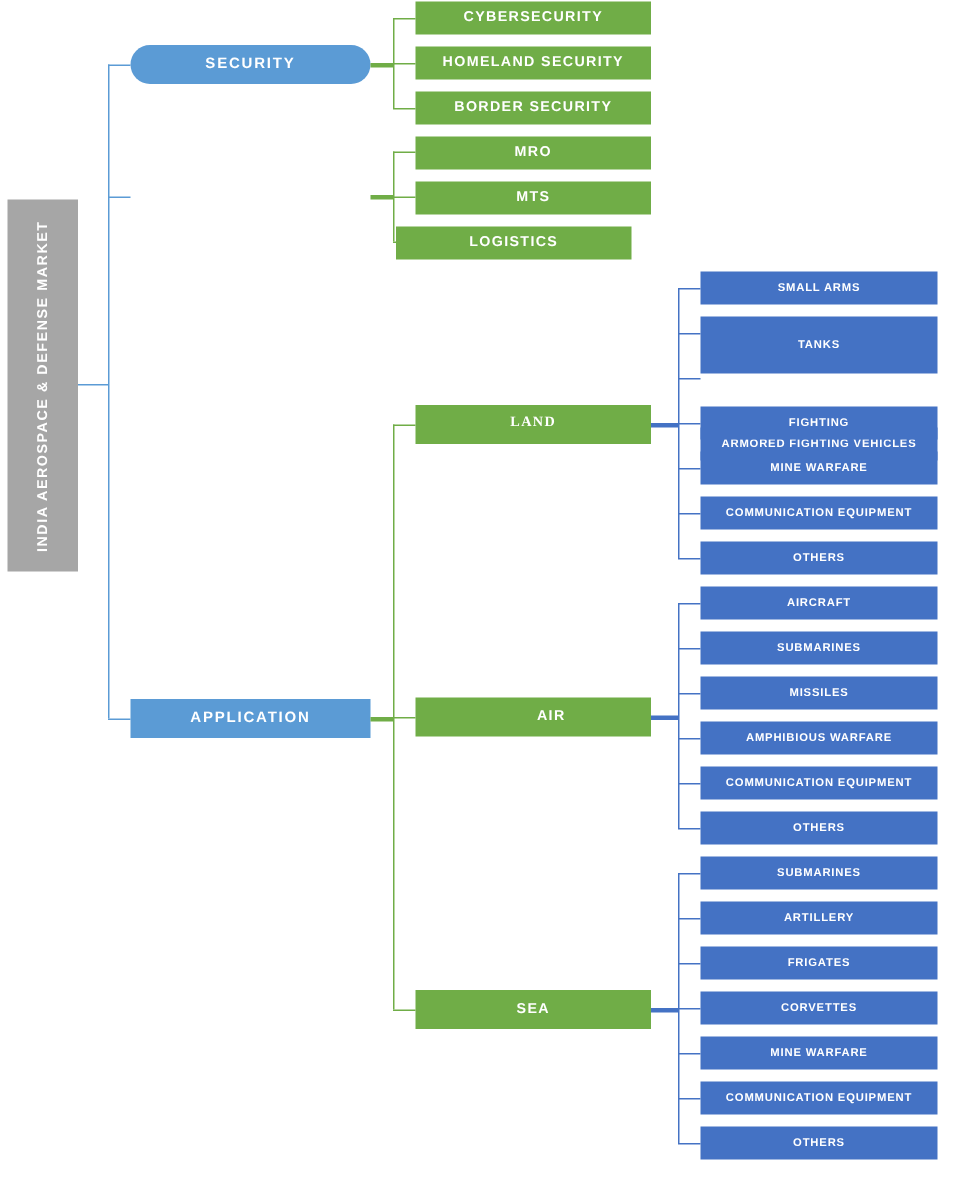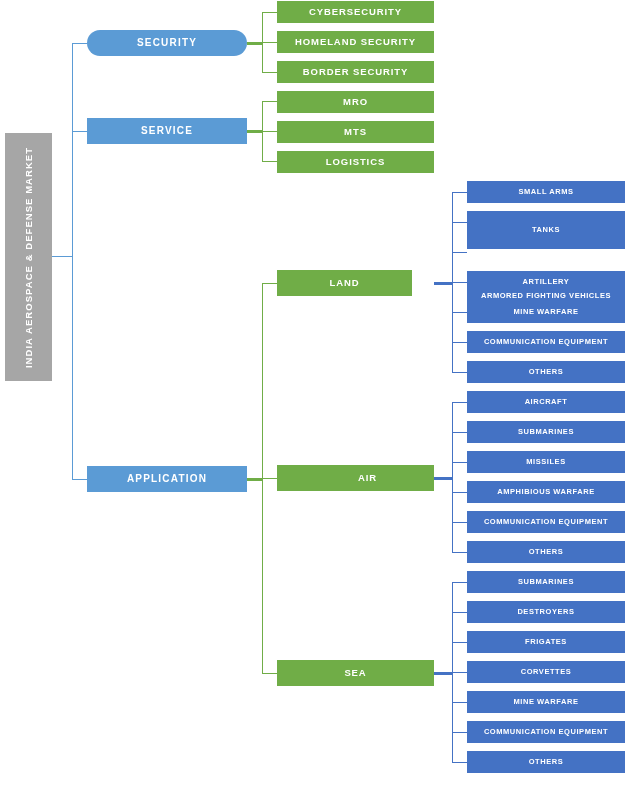--- a/index.html
+++ b/index.html
@@ -102,23 +102,20 @@
   <div class="ln v blue" style="left:72px; top:43px; height:436px;"></div>
 
   <div class="ln h blue" style="left:72px; top:43px; width:15px;"></div>
   <div class="ln h blue" style="left:72px; top:131px; width:15px;"></div>
   <div class="ln h blue" style="left:72px; top:479px; width:15px;"></div>
 
   <div class="node lvl1" style="left:87px; top:30px; width:160px; height:26px;border-radius:13px;">
     <span>SECURITY</span>
   </div>
 
-  <div class="node lvl1" style="left:87px; top:118px; width:160px; height:26px;">
-    <span>SERVICE</span>
-  </div>
 
   <div class="node lvl1" style="left:87px; top:466px; width:160px; height:26px;">
     <span>APPLICATION</span>
   </div>
 
   <div class="stub green" style="left:247px; top:42px; width:15px;"></div>
   <div class="ln v green" style="left:262px; top:12px; height:60px;"></div>
   <div class="ln h green" style="left:262px; top:12px; width:15px;"></div>
   <div class="ln h green" style="left:262px; top:42px; width:15px;"></div>
   <div class="ln h green" style="left:262px; top:72px; width:15px;"></div>
@@ -138,31 +135,31 @@
   <div class="ln h green" style="left:262px; top:101px; width:15px;"></div>
   <div class="ln h green" style="left:262px; top:131px; width:15px;"></div>
   <div class="ln h green" style="left:262px; top:161px; width:15px;"></div>
 
   <div class="node lvl2" style="left:277px; top:91px; width:157px; height:22px;">
     <span>MRO</span>
   </div>
   <div class="node lvl2" style="left:277px; top:121px; width:157px; height:22px;">
     <span>MTS</span>
   </div>
-  <div class="node lvl2" style="left:277px; top:151px; width:157px; height:22px;">
+  <div class="node lvl2" style="left:264px; top:151px; width:157px; height:22px;">
     <span>LOGISTICS</span>
   </div>
 
   <div class="stub green" style="left:247px; top:478px; width:15px;"></div>
   <div class="ln v green" style="left:262px; top:283px; height:390px;"></div>
   <div class="ln h green" style="left:262px; top:283px; width:15px;"></div>
   <div class="ln h green" style="left:262px; top:478px; width:15px;"></div>
   <div class="ln h green" style="left:262px; top:673px; width:15px;"></div>
 
-  <div class="node lvl2" style="left:277px; top:270px; width:135px; height:26px;">
+  <div class="node lvl2" style="left:277px; top:270px; width:157px; height:26px;font-family:Liberation Serif, serif;">
     <span>LAND</span>
   </div>
   <div class="node lvl2" style="left:277px; top:465px; width:157px; height:26px;padding-left:24px;">
     <span>AIR</span>
   </div>
   <div class="node lvl2" style="left:277px; top:660px; width:157px; height:26px;">
     <span>SEA</span>
   </div>
 
   <div class="stub darkblue" style="left:434px; top:282px; width:18px;"></div>
@@ -178,21 +175,21 @@
   <div class="node lvl3" style="left:467px; top:181px; width:158px; height:22px;">
     <span>SMALL ARMS</span>
   </div>
   <div class="node lvl3" style="left:467px; top:211px; width:158px; height:38px;">
     <span>TANKS</span>
   </div>
   <div class="node lvl3" style="left:467px; top:241px; width:158px; height:22px;margin-top:44px;">
     <span>ARMORED FIGHTING VEHICLES</span>
   </div>
   <div class="node lvl3" style="left:467px; top:271px; width:158px; height:22px;">
-    <span>ARTILLERY</span>
+    <span>FIGHTING</span>
   </div>
   <div class="node lvl3" style="left:467px; top:301px; width:158px; height:22px;">
     <span>MINE WARFARE</span>
   </div>
   <div class="node lvl3" style="left:467px; top:331px; width:158px; height:22px;">
     <span>COMMUNICATION EQUIPMENT</span>
   </div>
   <div class="node lvl3" style="left:467px; top:361px; width:158px; height:22px;">
     <span>OTHERS</span>
   </div>
@@ -232,21 +229,21 @@
   <div class="ln h darkblue" style="left:452px; top:642px; width:15px;"></div>
   <div class="ln h darkblue" style="left:452px; top:672px; width:15px;"></div>
   <div class="ln h darkblue" style="left:452px; top:702px; width:15px;"></div>
   <div class="ln h darkblue" style="left:452px; top:732px; width:15px;"></div>
   <div class="ln h darkblue" style="left:452px; top:762px; width:15px;"></div>
 
   <div class="node lvl3" style="left:467px; top:571px; width:158px; height:22px;">
     <span>SUBMARINES</span>
   </div>
   <div class="node lvl3" style="left:467px; top:601px; width:158px; height:22px;">
-    <span>DESTROYERS</span>
+    <span>ARTILLERY</span>
   </div>
   <div class="node lvl3" style="left:467px; top:631px; width:158px; height:22px;">
     <span>FRIGATES</span>
   </div>
   <div class="node lvl3" style="left:467px; top:661px; width:158px; height:22px;">
     <span>CORVETTES</span>
   </div>
   <div class="node lvl3" style="left:467px; top:691px; width:158px; height:22px;">
     <span>MINE WARFARE</span>
   </div>

